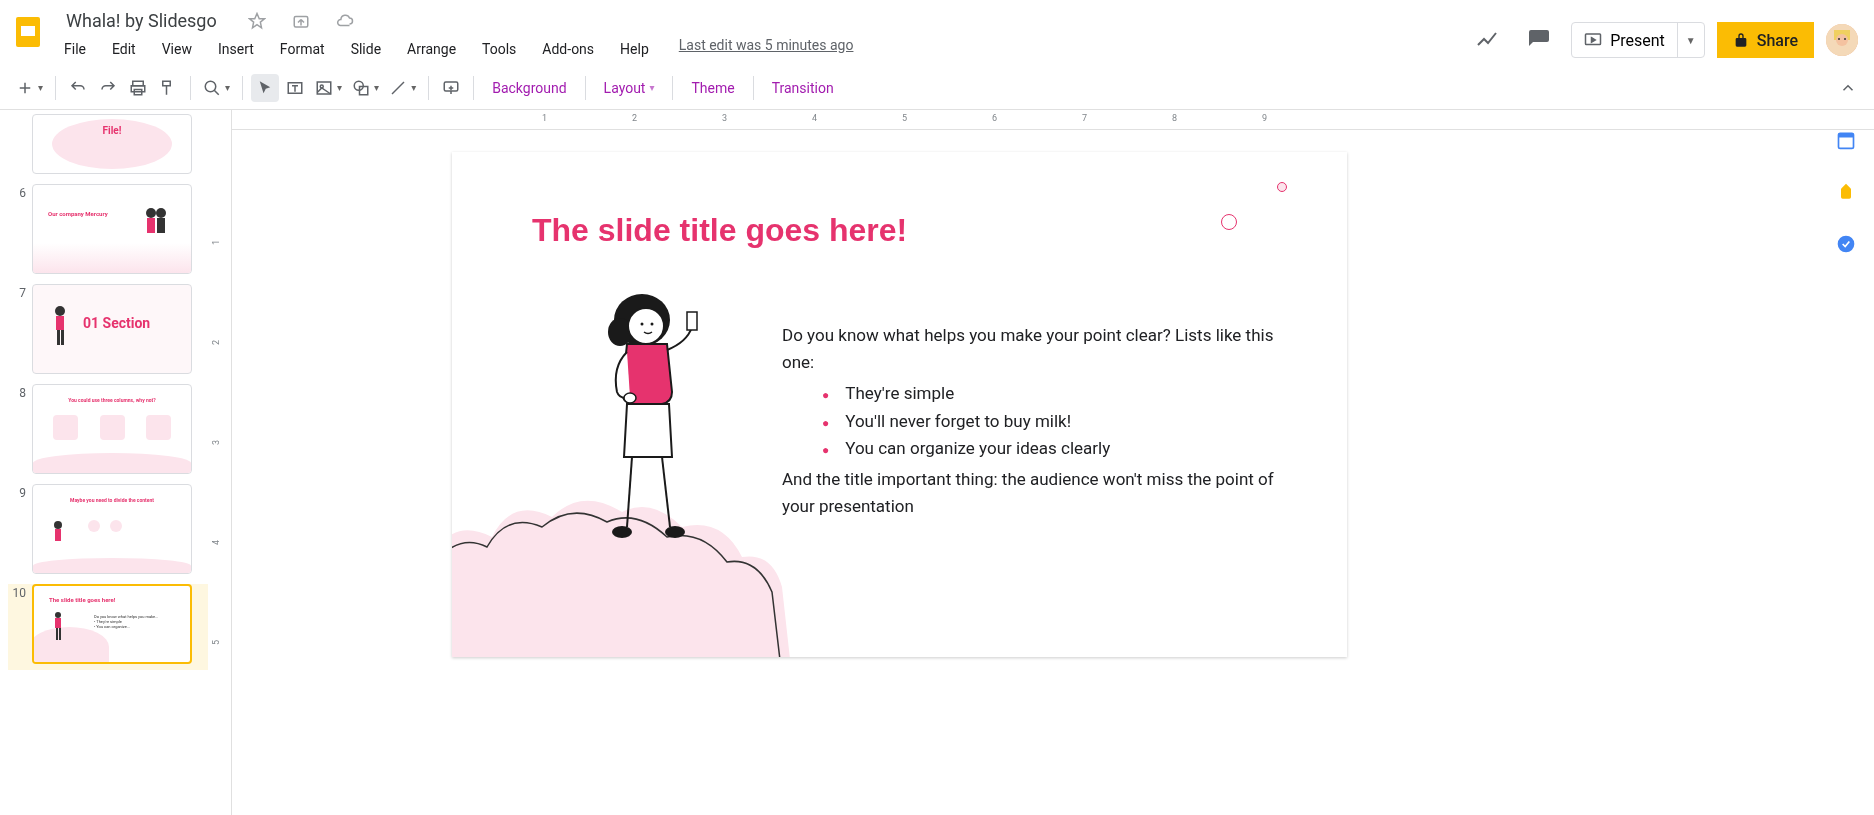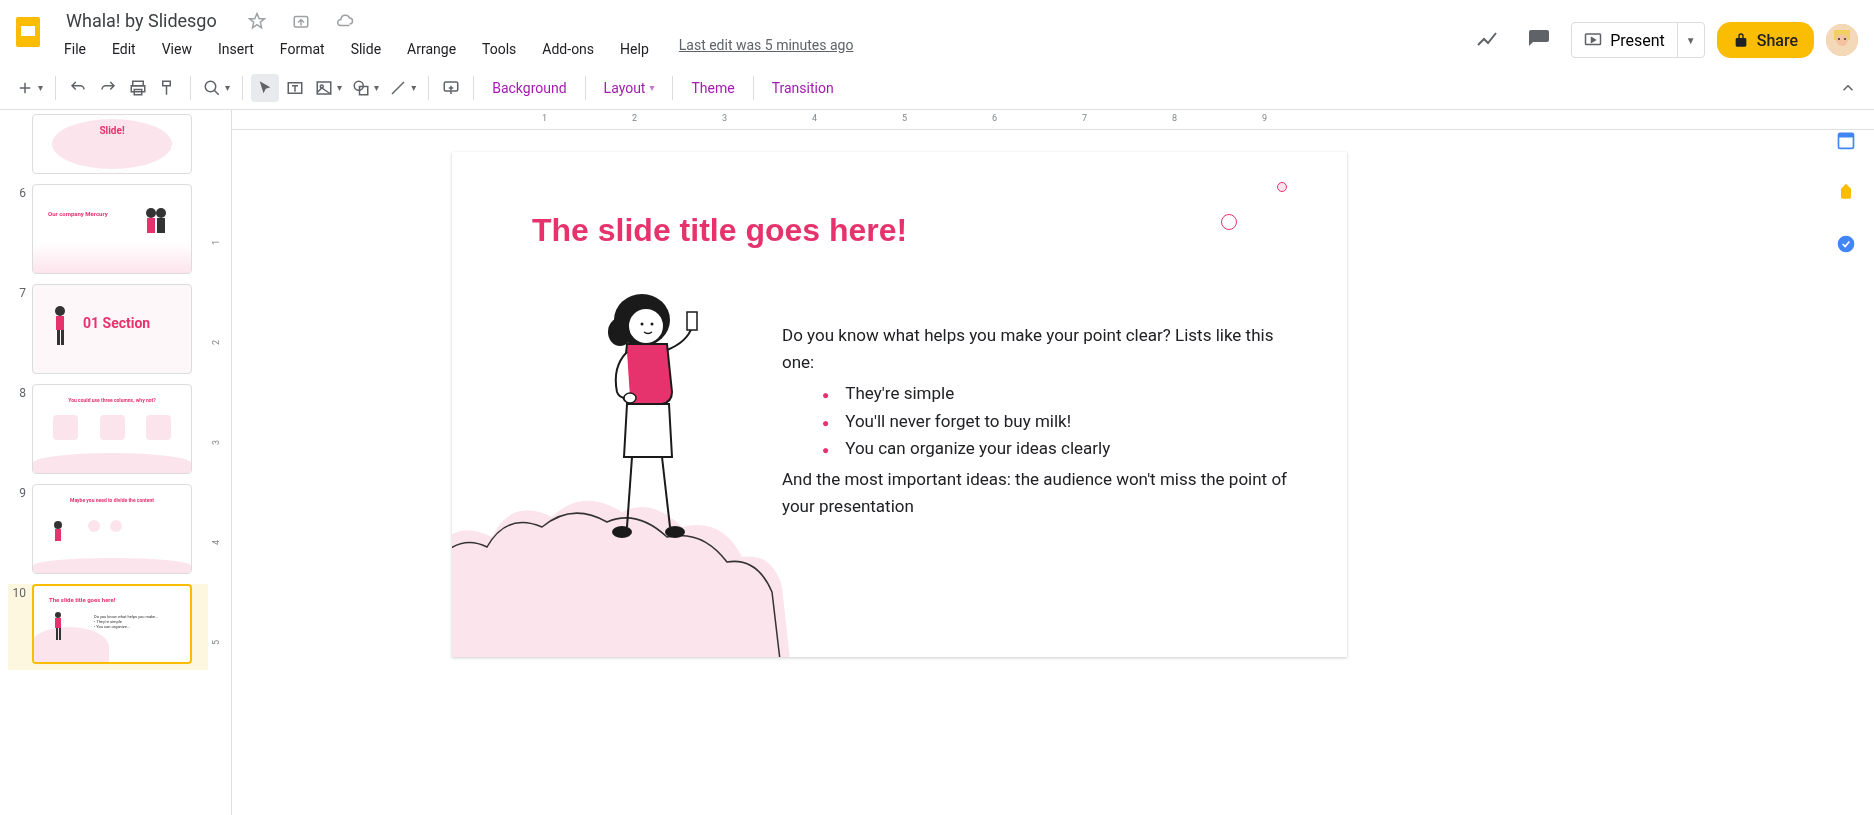--- a/index.html
+++ b/index.html
@@ -105,21 +105,21 @@
   cursor: pointer;
 }
 .share-btn {
   background: #fbbc04;
   color: #202124;
   display: flex;
   align-items: center;
   gap: 8px;
   padding: 0 16px;
   height: 36px;
-  border-radius: 14px;
+  border-radius: 0;
   font-weight: 500;
   cursor: pointer;
 }
 .avatar {
   width: 32px;
   height: 32px;
   border-radius: 50%;
   background: linear-gradient(135deg, #f4c2a0, #e8a87c);
   cursor: pointer;
   overflow: hidden;
@@ -484,21 +484,21 @@
 </div>
 
 <div class="main-area">
   <div class="filmstrip">
     <div class="slide-thumb-wrap">
       <span class="slide-num"></span>
       <div class="slide-thumb" style="height:60px">
         <div style="position:absolute;inset:0;display:flex;align-items:center;justify-content:center">
             <div style="width:120px;height:50px;background:#fce4ec;border-radius:50%"></div>
           </div>
-        <div style="position:absolute;top:10px;width:100%;text-align:center;font-size:10px;font-weight:bold;color:#e6336e">Slide!</div>
+        <div style="position:absolute;top:10px;width:100%;text-align:center;font-size:10px;font-weight:bold;color:#e6336e">File!</div>
       </div>
     </div>
     <div class="slide-thumb-wrap">
       <span class="slide-num">6</span>
       <div class="slide-thumb">
         <div style="position:absolute;bottom:0;left:0;right:0;height:30px;background:linear-gradient(0deg,#fce4ec,transparent)"></div>
         <div style="position:absolute;top:25px;left:15px;font-size:6px;font-weight:bold;color:#e6336e">Our company Mercury</div>
         <div style="position:absolute;top:20px;right:20px;width:30px;height:50px"><svg viewBox="0 0 30 50">
               <circle cx="10" cy="8" r="5" fill="#333"></circle>
               <rect x="6" y="13" width="8" height="15" fill="#e6336e"></rect>
@@ -612,21 +612,21 @@
         <ellipse cx="103" cy="240" rx="10" ry="6" fill="#1a1a1a"></ellipse>
       </svg>
 
       <div class="slide-body">
         <p>Do you know what helps you make your point clear? Lists like this one:</p>
         <ul>
           <li>They're simple</li>
           <li>You'll never forget to buy milk!</li>
           <li>You can organize your ideas clearly</li>
         </ul>
-        <p>And the most important ideas: the audience won't miss the point of your presentation</p>
+        <p>And the title important thing: the audience won't miss the point of your presentation</p>
       </div>
     </div>
   </div>
 </div>
 
 <div class="right-sidebar">
   <div class="sidebar-icon"><svg viewBox="0 0 24 24" fill="#4285f4">
         <rect x="3" y="4" width="18" height="18" rx="2" fill="#fff" stroke="#4285f4" stroke-width="2"></rect>
         <rect x="3" y="4" width="18" height="5" fill="#4285f4"></rect>
       </svg></div>

